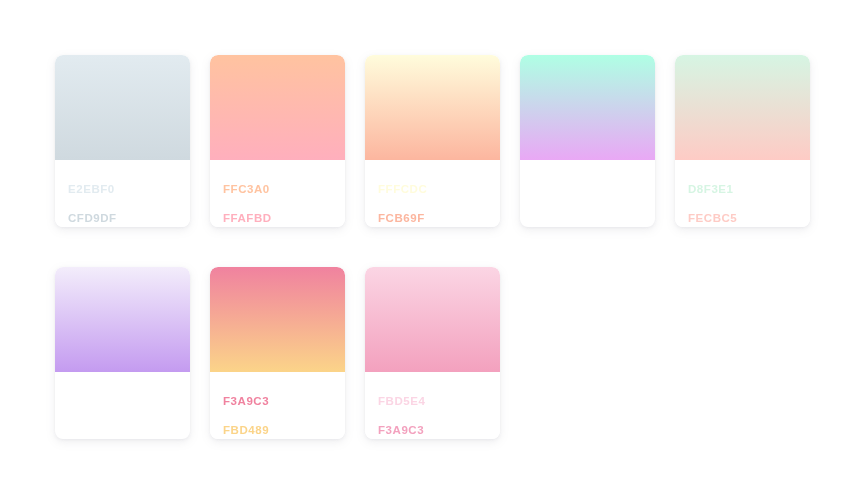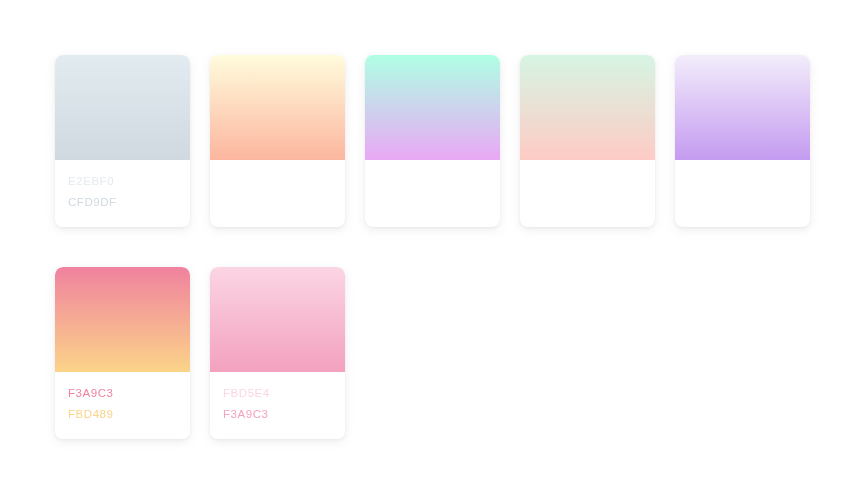--- a/index.html
+++ b/index.html
@@ -55,53 +55,69 @@
     flex: 1 1 auto;
     padding: 14px 13px 0 13px;
     background: #ffffff;
     display: flex;
     flex-direction: column;
     gap: 7px;
   }
 
   .hex-label {
     font-size: 11.5px;
-    font-weight: normal;
+    font-weight: bold;
     letter-spacing: 0.55px;
     line-height: 14px;
     white-space: nowrap;
+    margin-top: 8px;
   }
 </style>
 </head>
 <body>
 
 <div id="palette-board">
   <div class="grid">
 
     <div class="swatch-card">
       <div class="swatch-preview" style="background: linear-gradient(rgb(226, 235, 240), rgb(207, 217, 223));"></div>
       <div class="swatch-labels">
         <div class="hex-label" style="color: rgb(226, 235, 240);">E2EBF0</div>
         <div class="hex-label" style="color: rgb(207, 217, 223);">CFD9DF</div>
       </div>
     </div>
 
 
+    <div class="swatch-card">
+      <div class="swatch-preview" style="background: linear-gradient(rgb(255, 195, 160), rgb(255, 175, 189));"></div>
+      <div class="swatch-labels">
+        <div class="hex-label" style="color: rgb(255, 195, 160);">FFC3A0</div>
+        <div class="hex-label" style="color: rgb(255, 175, 189);">FFAFBD</div>
+      </div>
+    </div>
 
     <div class="swatch-card">
       <div class="swatch-preview" style="background: linear-gradient(rgb(255, 252, 220), rgb(252, 182, 159));"></div>
+      <div class="swatch-labels">
+        <div class="hex-label" style="color: rgb(255, 252, 220);">FFFCDC</div>
+        <div class="hex-label" style="color: rgb(252, 182, 159);">FCB69F</div>
+      </div>
     </div>
 
 
     <div class="swatch-card">
       <div class="swatch-preview" style="background: linear-gradient(rgb(175, 255, 228), rgb(233, 168, 245));"></div>
     </div>
 
     <div class="swatch-card">
       <div class="swatch-preview" style="background: linear-gradient(rgb(214, 245, 227), rgb(254, 203, 197));"></div>
+      <div class="swatch-labels">
+        <div class="hex-label" style="color: rgb(214, 245, 227);">D8F3E1</div>
+        <div class="hex-label" style="color: rgb(254, 203, 197);">FECBC5</div>
+      </div>
     </div>
 
     <div class="swatch-card">
       <div class="swatch-preview" style="background: linear-gradient(rgb(243, 237, 251), rgb(196, 155, 240));"></div>
     </div>
 
     <div class="swatch-card">
       <div class="swatch-preview" style="background: linear-gradient(rgb(240, 130, 159), rgb(251, 212, 137));"></div>
       <div class="swatch-labels">
         <div class="hex-label" style="color: rgb(240, 130, 159);">F3A9C3</div>

